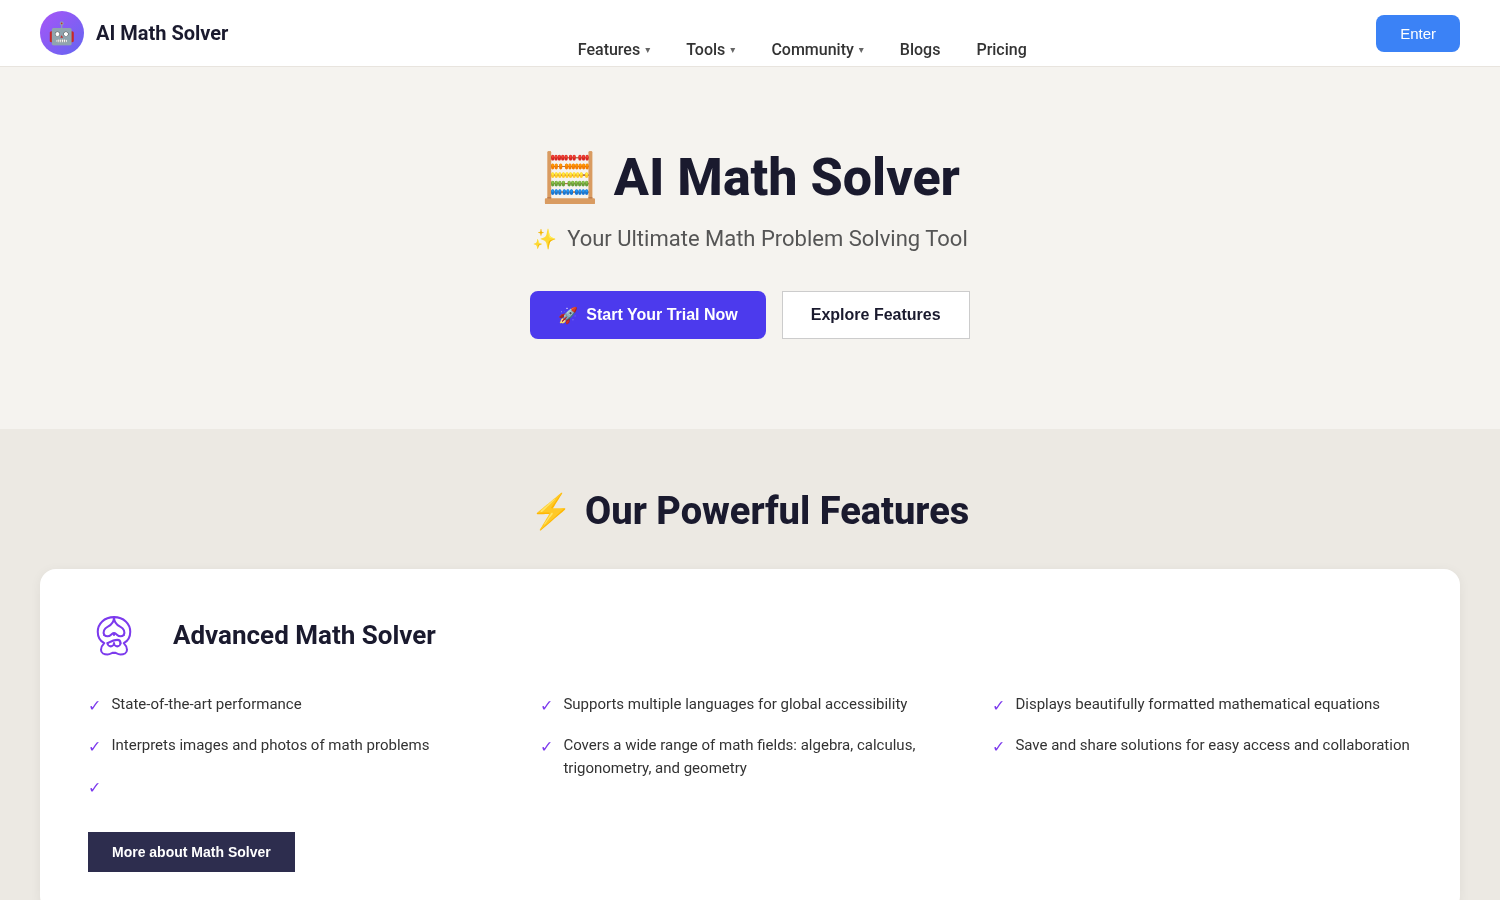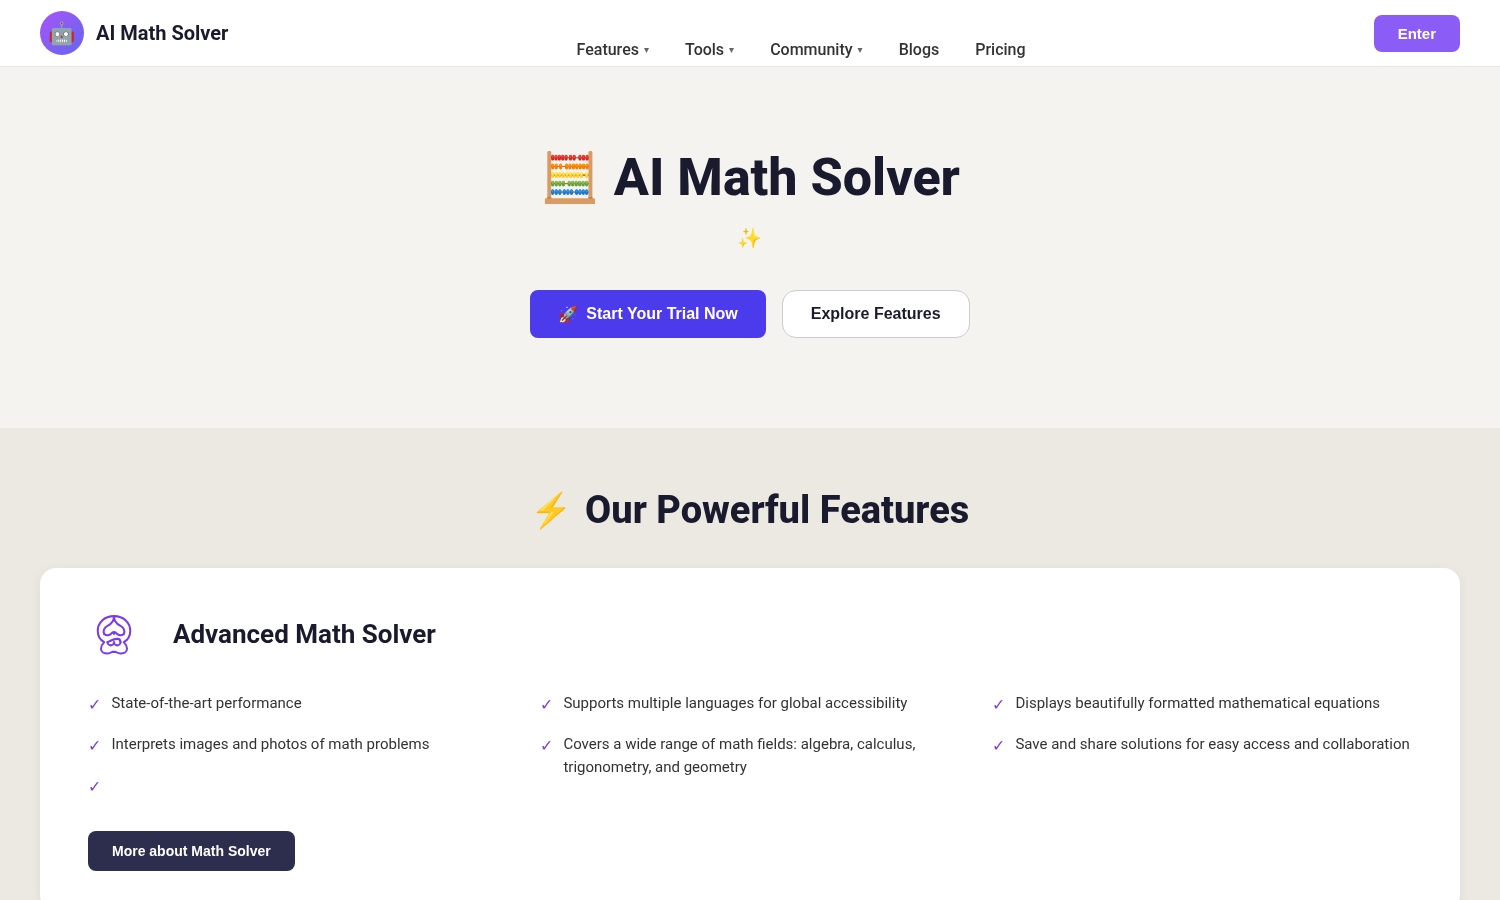--- a/index.html
+++ b/index.html
@@ -73,27 +73,27 @@
       text-decoration: none;
       margin-top: 32px;
     }
 
     .chevron-down {
       font-size: 10px;
       color: #666;
     }
 
     .nav-enter-btn {
-      background: #8b5cf6;
+      background: #3b82f6;
       color: #fff;
       border: none;
       border-radius: 8px;
       padding: 10px 24px;
       font-size: 15px;
-      font-weight: 700;
+      font-weight: 400;
       cursor: pointer;
     }
 
     
     .hero {
       background: #f5f3ef;
       padding: 80px 40px 90px;
       text-align: center;
     }
 
@@ -143,21 +143,21 @@
       cursor: pointer;
       display: flex;
       align-items: center;
       gap: 8px;
     }
 
     .btn-secondary {
       background: #fff;
       color: #1a1a2e;
       border: 1.5px solid #ccc;
-      border-radius: 14px;
+      border-radius: 0;
       padding: 14px 28px;
       font-size: 16px;
       font-weight: 600;
       cursor: pointer;
     }
 
     
     .features-section {
       background: #ece9e3;
       padding: 60px 40px 40px;
@@ -232,21 +232,21 @@
       color: #7c3aed;
       font-size: 16px;
       margin-top: 1px;
       flex-shrink: 0;
     }
 
     .card-cta-btn {
       background: #2d2d4e;
       color: #fff;
       border: none;
-      border-radius: 8px;
+      border-radius: 0;
       padding: 12px 24px;
       font-size: 14px;
       font-weight: 600;
       cursor: pointer;
     }
   </style>
 </head>
 <body>
 
 <nav class="navbar">
@@ -281,20 +281,21 @@
   <button class="nav-enter-btn">Enter</button>
 </nav>
 
 <section class="hero">
   <h1 class="hero-title">
     <span class="hero-title-icon">🧮</span>
     <span>AI Math Solver</span>
   </h1>
   <p class="hero-subtitle">
     <span class="hero-subtitle-icon">✨</span>
+    <span>Your Ultimate Math Problem Solving Tool</span>
   </p>
   <div class="hero-buttons">
     <button class="btn-primary">
       <span>🚀</span>
       <span>Start Your Trial Now</span>
     </button>
     <button class="btn-secondary">Explore Features</button>
   </div>
 </section>
 

